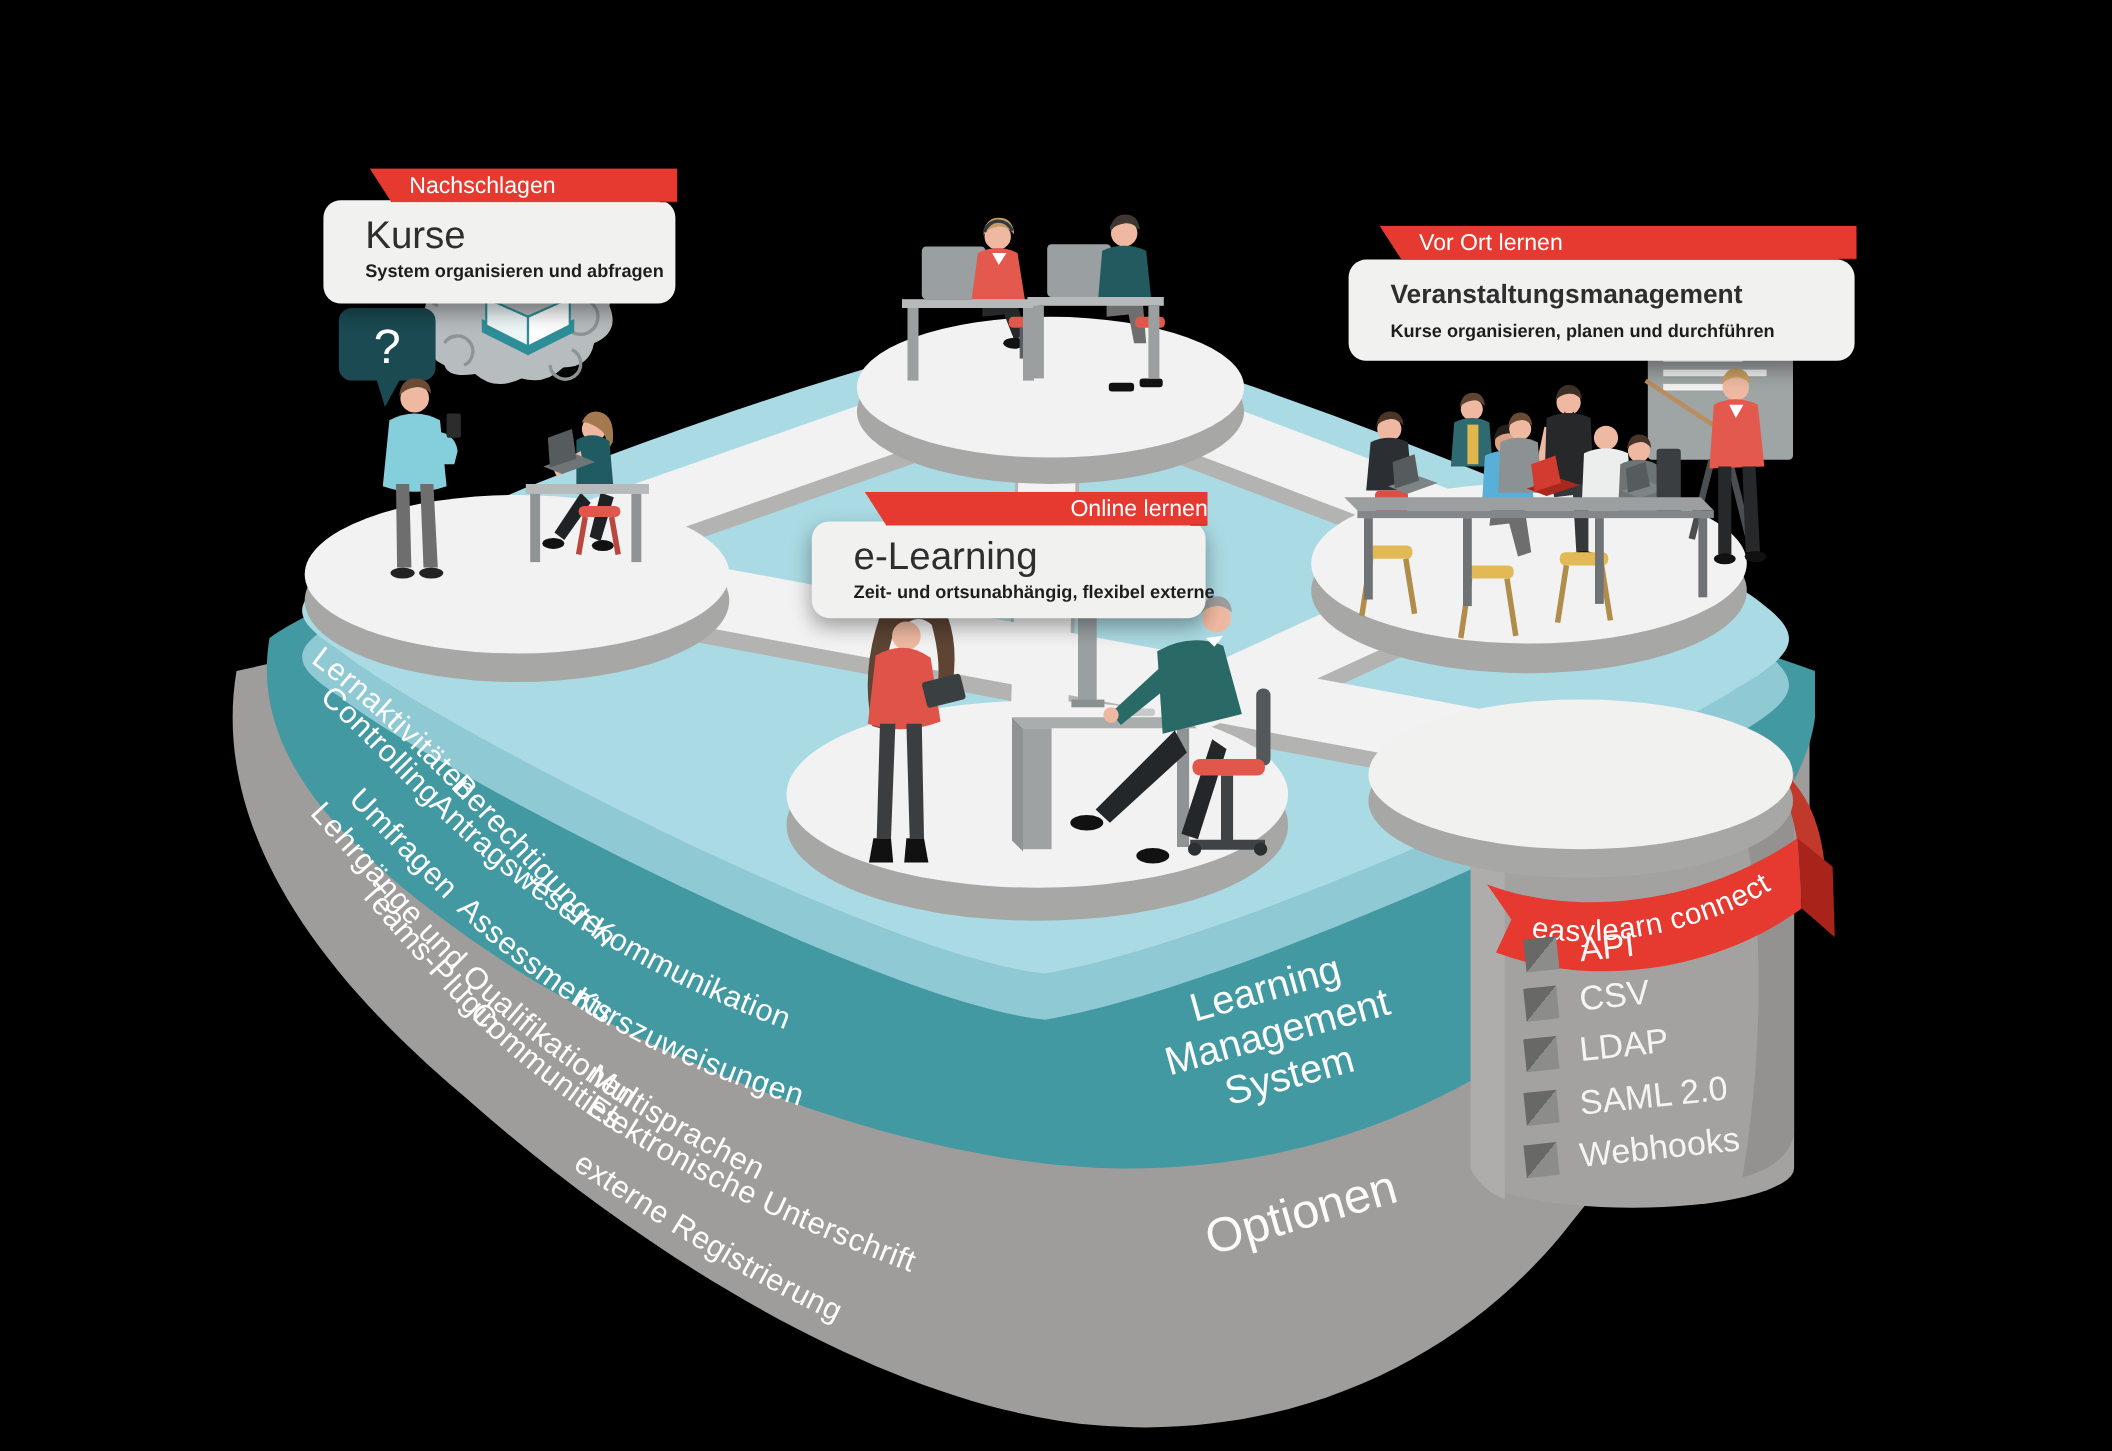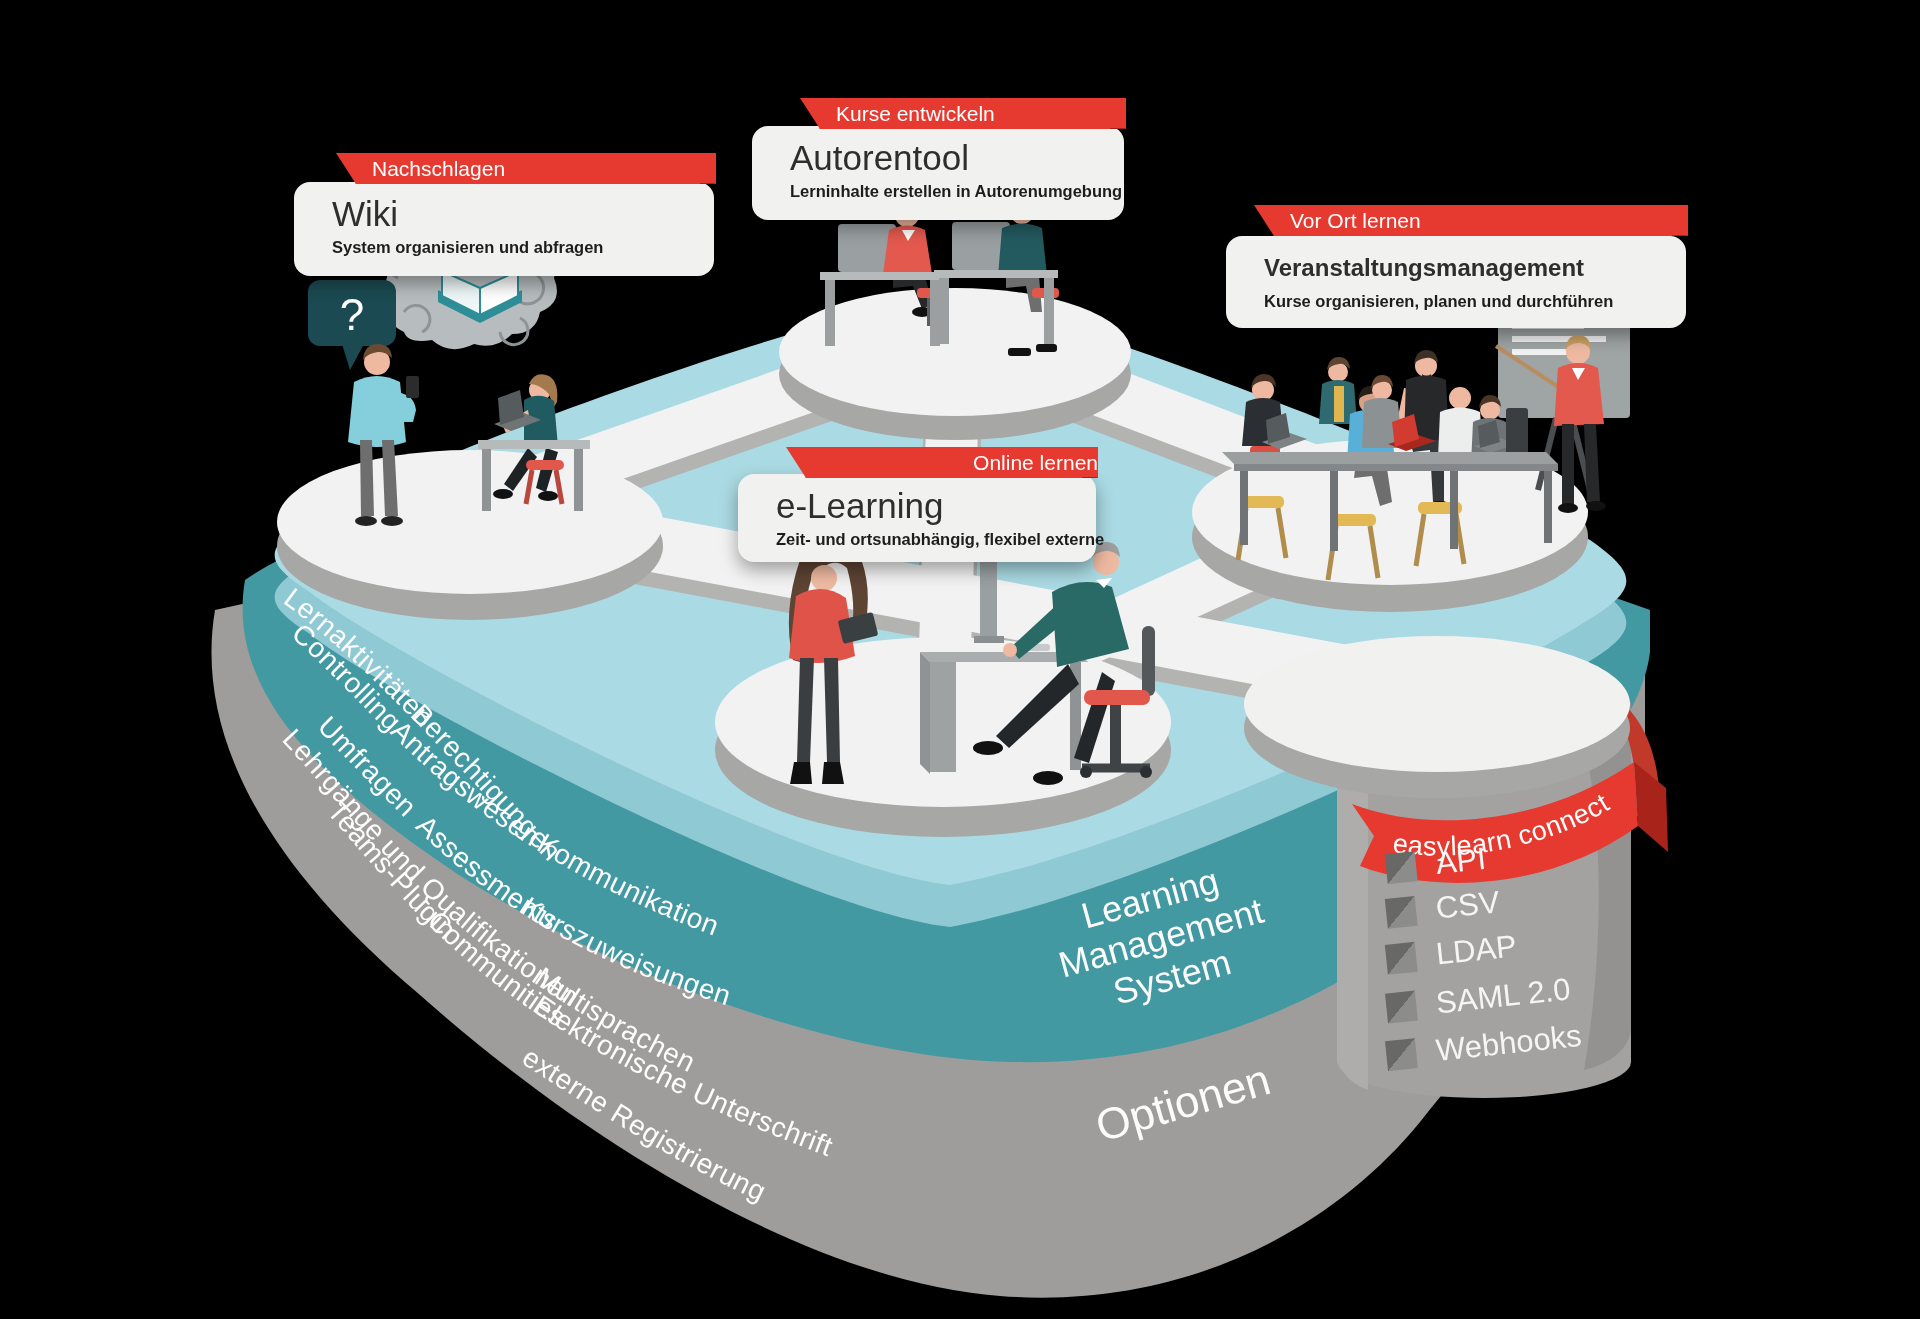--- a/index.html
+++ b/index.html
@@ -377,39 +377,30 @@
   </g>
 
   <defs>
         <path id="crib" d="M 1392 852 C 1470 864 1560 844 1624 800" fill="none"></path>
       </defs>
   <text font-size="27" fill="#ffffff" letter-spacing="0.5">
     <textPath href="#crib">easylearn connect</textPath>
   </text>
 </svg>
 
-<div class="card" style="left:294px;top:182px;width:420px;height:84px;">
+<div class="card" style="left:294px;top:182px;width:320px;height:84px;">
   <div class="ribbon" style="top:-29px;left:42px;right:-2px;">
     <span>Nachschlagen</span>
     <span class="fold-l"></span>
     <span class="fold-r"></span>
   </div>
-  <div class="title">Wiki</div>
+  <div class="title">Kurse</div>
   <div class="subtitle">System organisieren und abfragen</div>
 </div>
 
-<div class="card" style="left:752px;top:126px;width:372px;height:84px;">
-  <div class="ribbon" style="top:-28px;left:48px;right:-2px;">
-    <span>Kurse entwickeln</span>
-    <span class="fold-l"></span>
-    <span class="fold-r"></span>
-  </div>
-  <div class="title">Autorentool</div>
-  <div class="subtitle">Lerninhalte erstellen in Autorenumgebung</div>
-</div>
 
 <div class="card" style="left:738px;top:474px;width:358px;height:78px;">
   <div class="ribbon" style="top:-27px;left:48px;right:-2px;text-align:right;">
     <span>Online lernen</span>
     <span class="fold-l"></span>
     <span class="fold-r"></span>
   </div>
   <div class="title">e-Learning</div>
   <div class="subtitle">Zeit- und ortsunabhängig, flexibel externe</div>
 </div>

